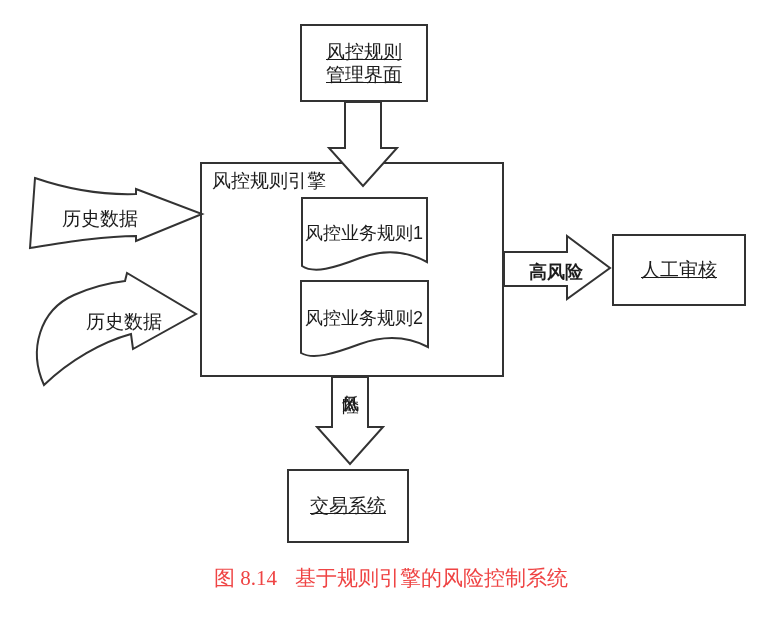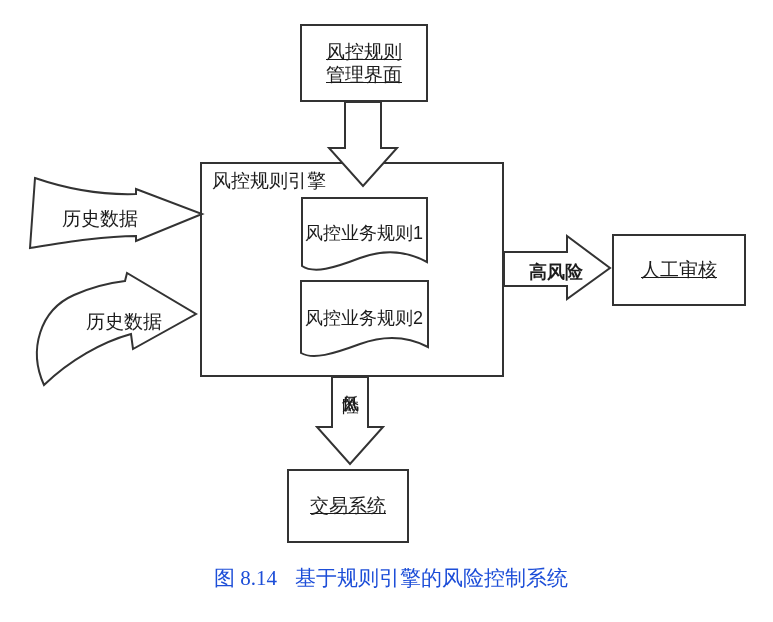--- a/index.html
+++ b/index.html
@@ -24,21 +24,21 @@
   .doc2-label       { left:300px; top:306px; width:128px; text-align:center; font-size:18px; }
   .transaction-label{ left:62px;  top:206px; }
   .historical-label { left:86px;  top:309px; }
   .high-risk-label  { left:529px; top:260px; font-size:18px;font-weight:bold; }
   .low-risk-label   {
     left:341px; top:382px; writing-mode:vertical-rl; text-orientation:upright;
     font-size:17px; line-height:18px; letter-spacing:1px;
   }
   .caption {
     left:214px; top:564px; font-family:"Liberation Serif", serif;
-    font-size:21px; color:#1d4ed8;
+    font-size:21px; color:#ef4444;
   }
   .caption .gap { margin-left:18px; }
 </style>
 </head>
 <body>
 
 <div class="canvas">
 
   <div class="box top-box">
     <div>

